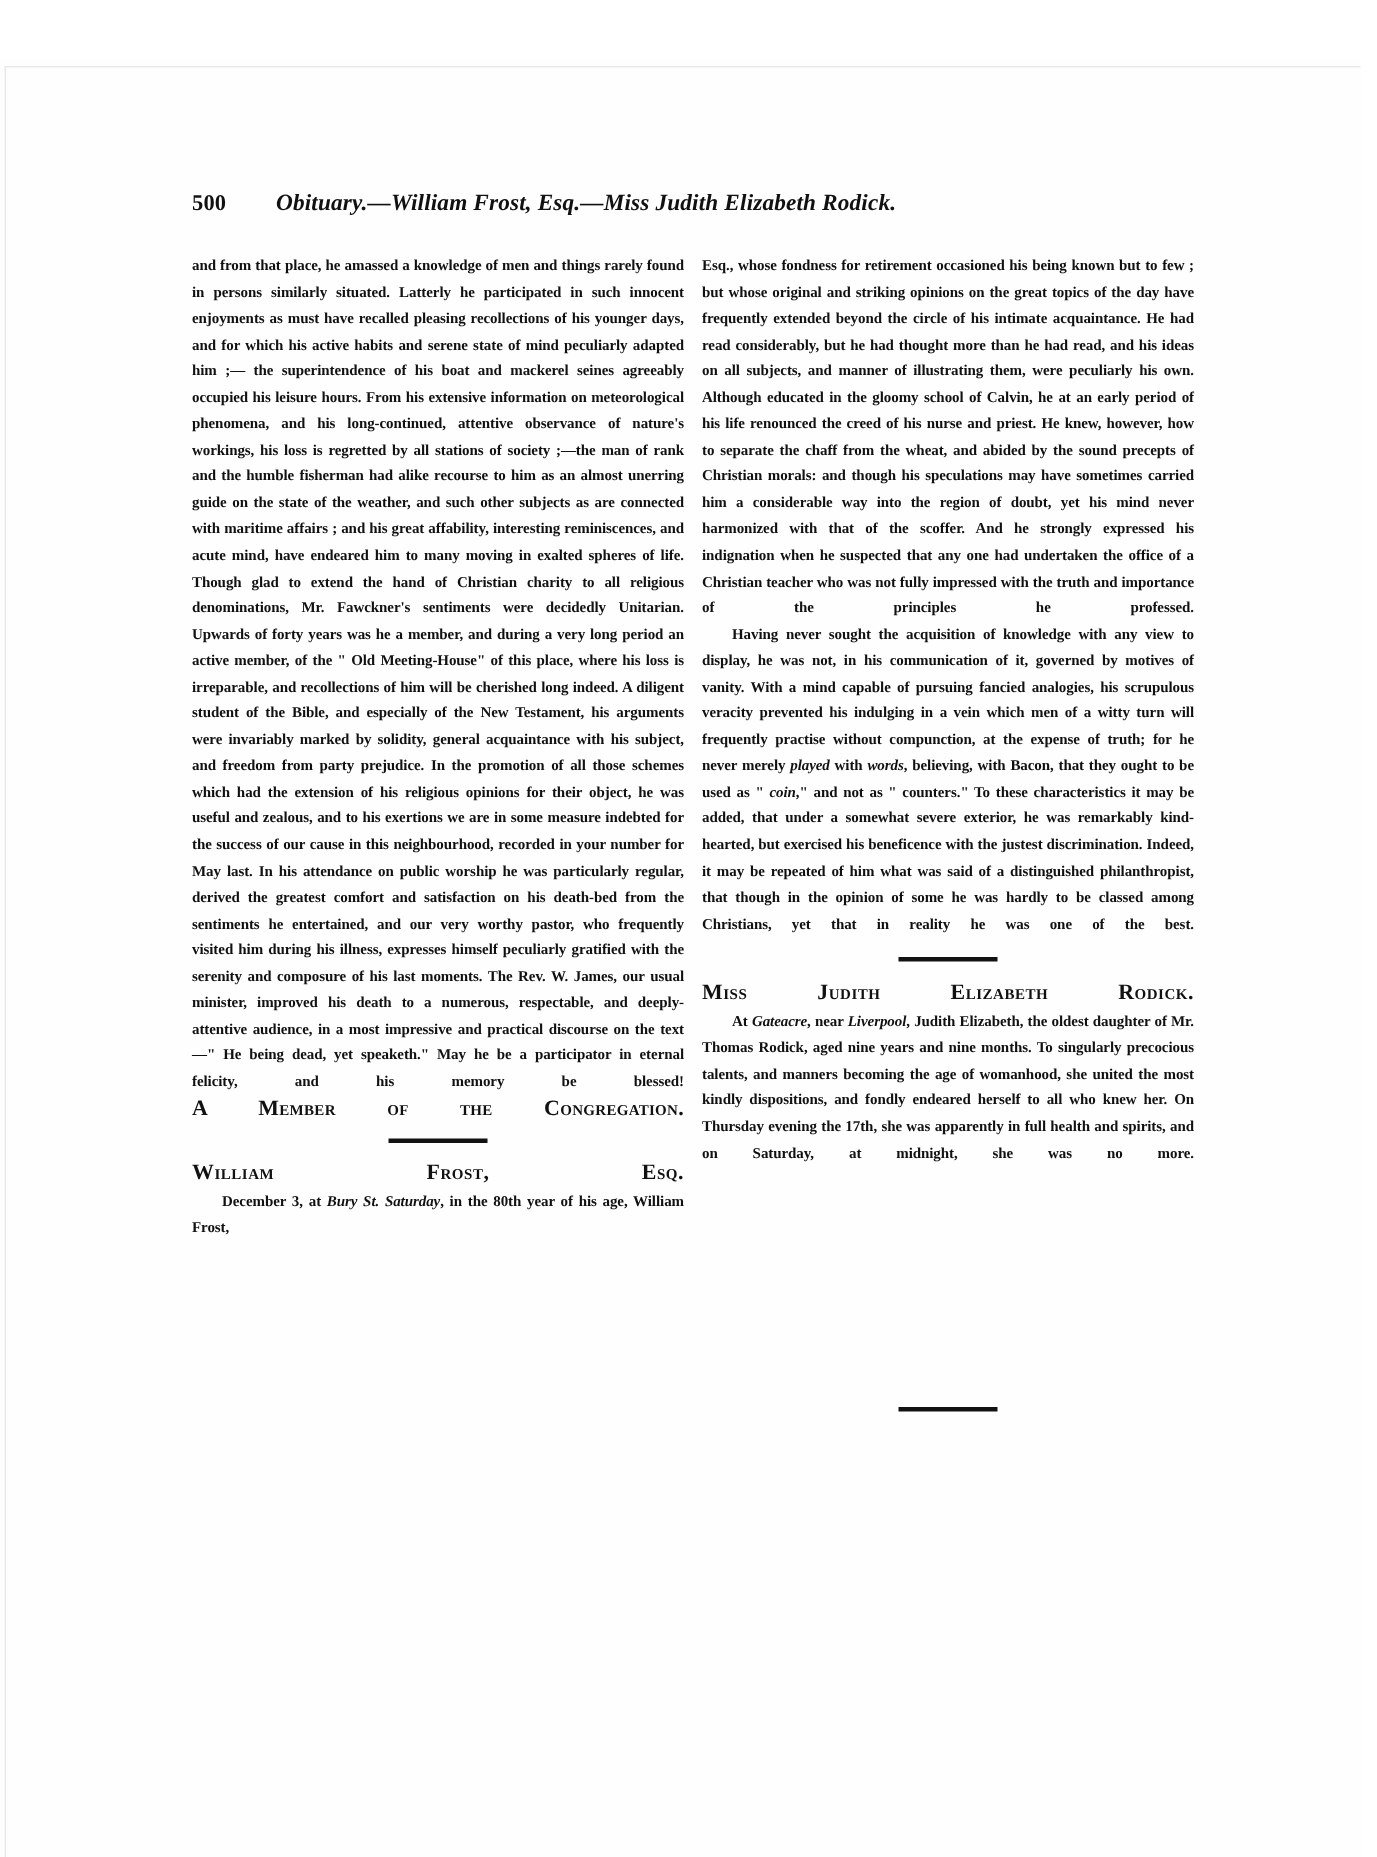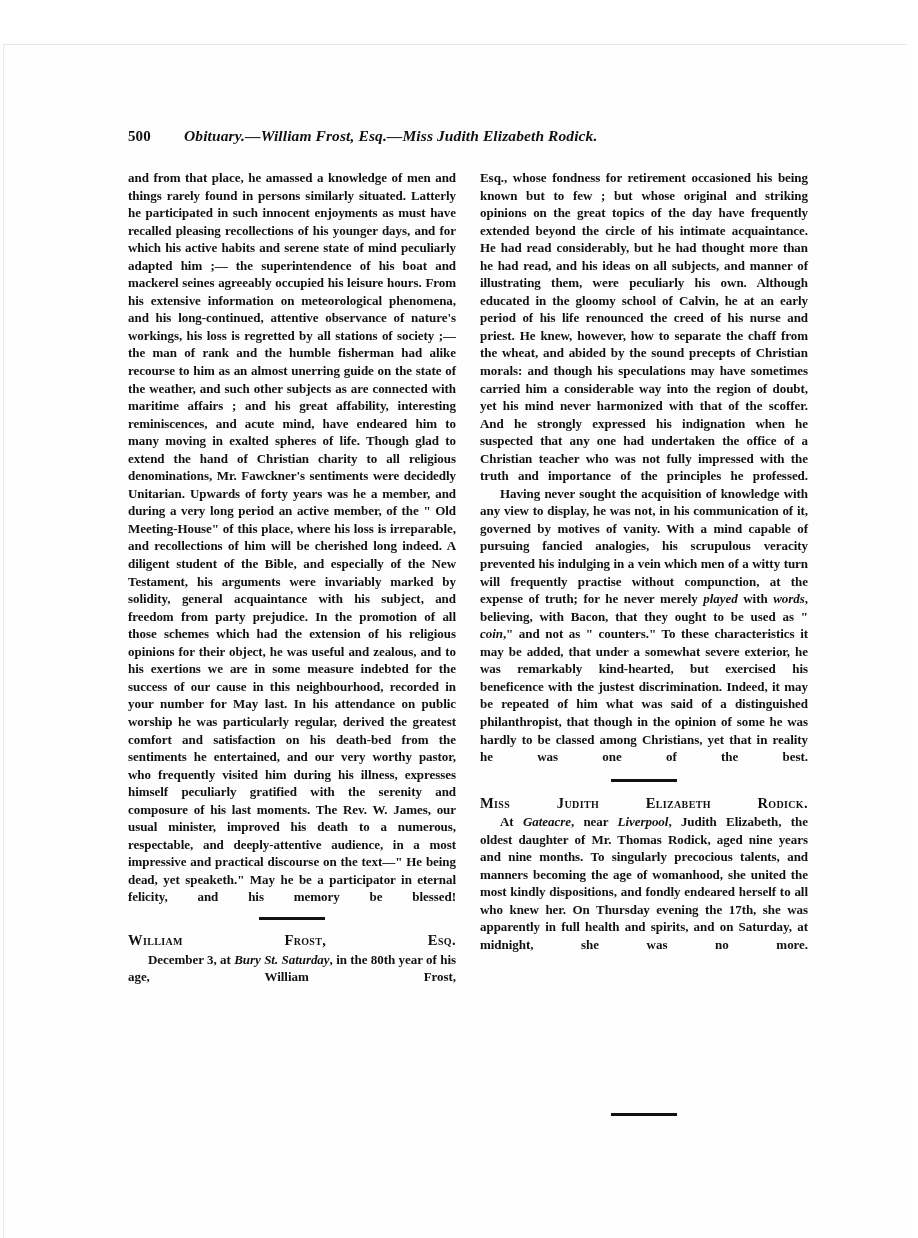--- a/index.html
+++ b/index.html
@@ -54,27 +54,27 @@
     top: 128px;
     width: 668px;
     height: 1060px;
   }
   .col {
     position: absolute;
     top: 0;
     width: 328px;
   }
   .col-left  { left: 0; }
-  .col-right { left: 352px; }
+  .col-right { left: 340px; }
 
   p {
     margin: 0;
     text-align: justify;
     text-align-last: justify;
-    font-size: 13px;
+    font-size: 10px;
     line-height: 17.55px;
     font-weight: bold;
     letter-spacing: -0.05px;
     word-spacing: 0.2px;
     -webkit-font-smoothing: none;
   }
   p.indent { text-indent: 20px; }
   p.cont   { text-indent: 0; }
 
   .sig {
@@ -118,20 +118,21 @@
   <div class="running-head">
     <span class="folio">500</span><span>Obituary.—William Frost, Esq.—Miss Judith Elizabeth Rodick.</span>
   </div>
 
   <div class="columns">
 
     <div class="col col-left">
 
       <p class="cont">and from that place, he amassed a knowledge of men and things rarely found in persons similarly situated. Latterly he participated in such innocent enjoyments as must have recalled pleasing recollections of his younger days, and for which his active habits and serene state of mind peculiarly adapted him ;— the superintendence of his boat and mackerel seines agreeably occupied his leisure hours. From his extensive information on meteorological phenomena, and his long-continued, attentive observance of nature's workings, his loss is regretted by all stations of society ;—the man of rank and the humble fisherman had alike recourse to him as an almost unerring guide on the state of the weather, and such other subjects as are connected with maritime affairs ; and his great affability, interesting reminiscences, and acute mind, have endeared him to many moving in exalted spheres of life. Though glad to extend the hand of Christian charity to all religious denominations, Mr. Fawckner's sentiments were decidedly Unitarian. Upwards of forty years was he a member, and during a very long period an active member, of the " Old Meeting-House" of this place, where his loss is irreparable, and recollections of him will be cherished long indeed. A diligent student of the Bible, and especially of the New Testament, his arguments were invariably marked by solidity, general acquaintance with his subject, and freedom from party prejudice. In the promotion of all those schemes which had the extension of his religious opinions for their object, he was useful and zealous, and to his exertions we are in some measure indebted for the success of our cause in this neighbourhood, recorded in your number for May last. In his attendance on public worship he was particularly regular, derived the greatest comfort and satisfaction on his death-bed from the sentiments he entertained, and our very worthy pastor, who frequently visited him during his illness, expresses himself peculiarly gratified with the serenity and composure of his last moments. The Rev. W. James, our usual minister, improved his death to a numerous, respectable, and deeply-attentive audience, in a most impressive and practical discourse on the text—" He being dead, yet speaketh." May he be a participator in eternal felicity, and his memory be blessed!</p>
 
+      <p class="sig">A Member of the Congregation.</p>
 
       <div class="rule tight"></div>
 
       <p class="heading">William Frost, Esq.</p>
 
       <p class="indent"><span>December 3, at </span><i>Bury St. Saturday</i><span>, in the 80th year of his age, William Frost,</span></p>
 
     </div>
 
     <div class="col col-right">

